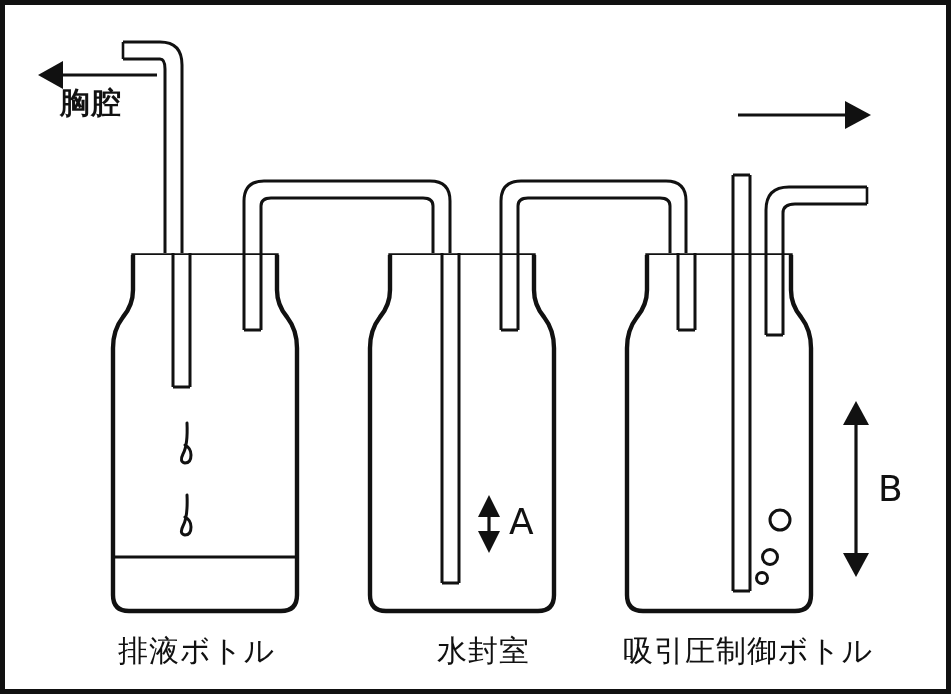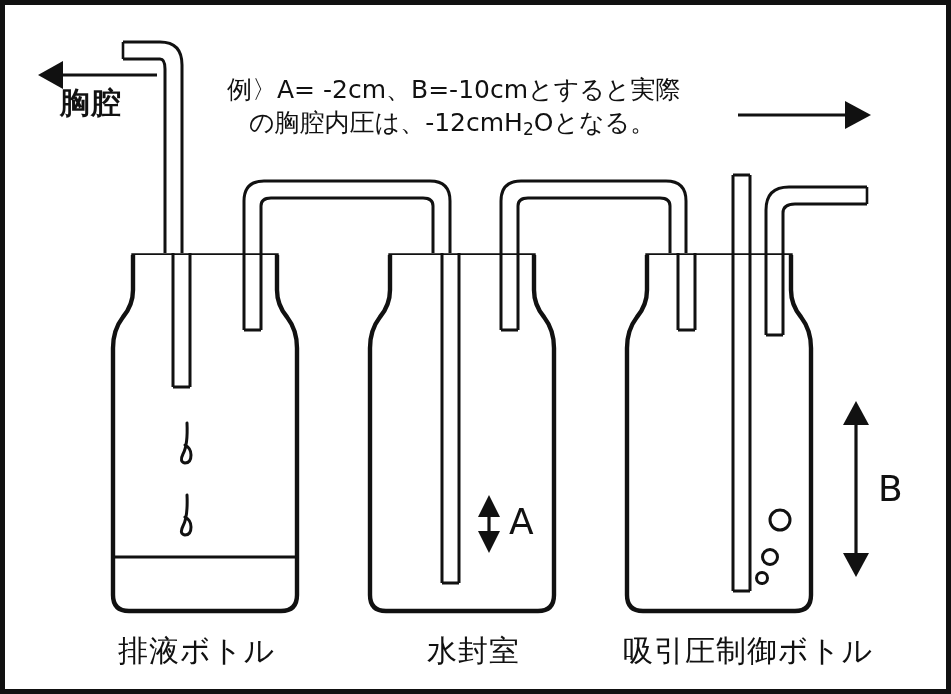--- a/index.html
+++ b/index.html
@@ -235,28 +235,24 @@
       <line class="ink" x1="851" y1="412" x2="851" y2="556" stroke-width="3.6"></line>
       <polygon class="ink-fill" points="851,396 838,420 864,420"></polygon>
       <polygon class="ink-fill" points="851,572 838,548 864,548"></polygon>
     </g>
 
   </svg>
 
   <div class="label-text flow-label" style="left:55px; top:78px;">胸腔</div>
 
 
-  <div class="label-text note-text" style="left:222px; top:68px;">
-    <span>例〉A= -2cm、B=-10cmとすると実際</span>
-    <span class="l2"><span>の胸腔内圧は、-12cmH</span><sub>2</sub><span>Oとなる。</span></span>
-  </div>
 
   <div class="label-text measure-letter" style="left:504px; top:496px;">A</div>
 
   <div class="label-text measure-letter" style="left:873px; top:463px;">B</div>
 
   <div class="label-text bottle-caption" style="left:113px; top:626px;">排液ボトル</div>
 
-  <div class="label-text bottle-caption" style="left:422px; top:626px;">水封室</div>
+  <div class="label-text bottle-caption" style="left:432px; top:626px;">水封室</div>
 
   <div class="label-text bottle-caption" style="left:618px; top:626px;">吸引圧制御ボトル</div>
 
 </div>
 
 </body></html>

